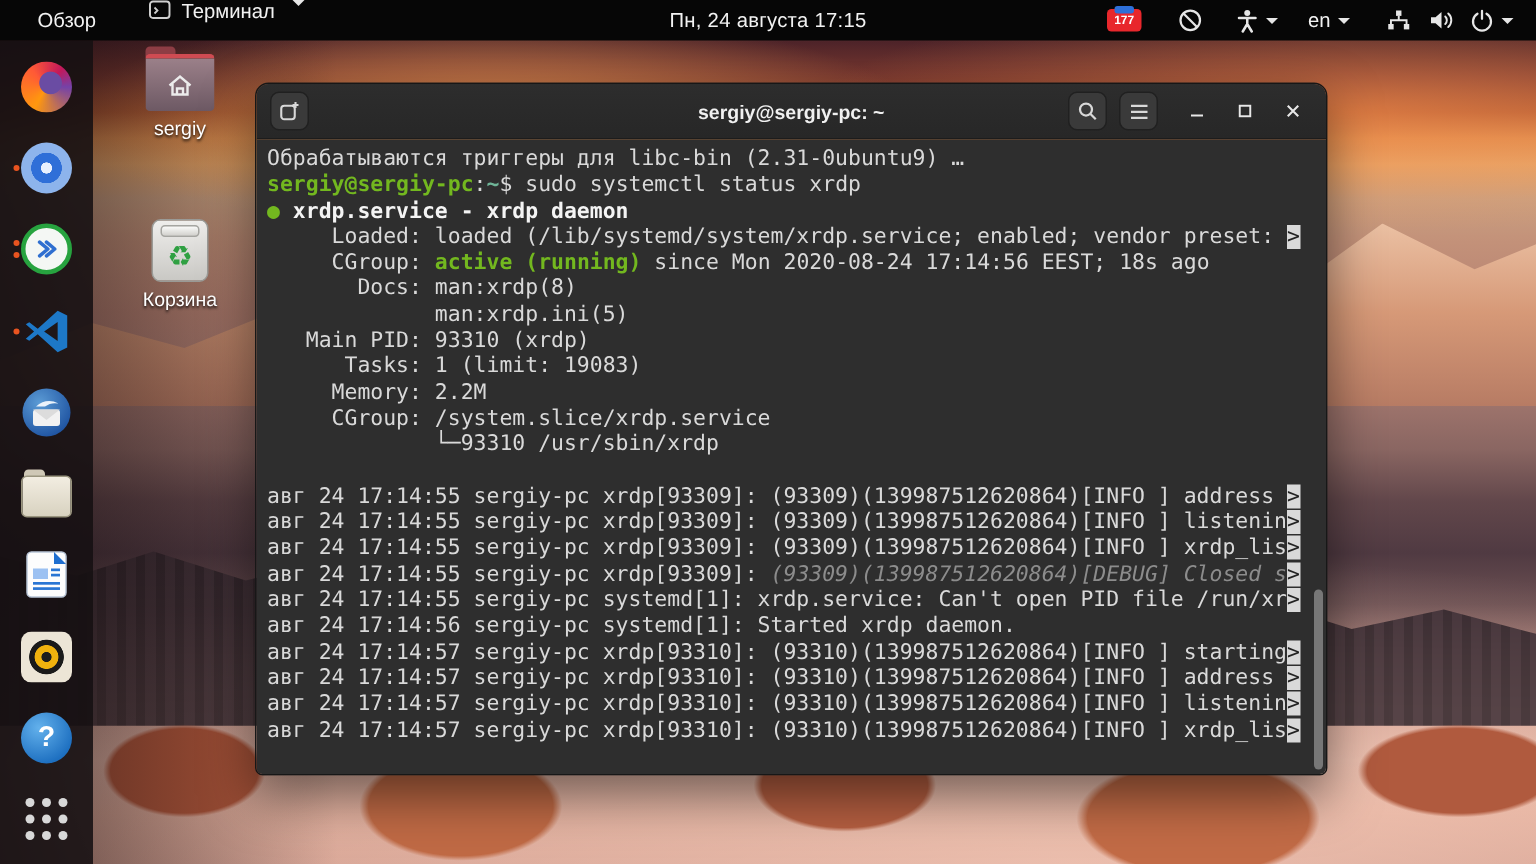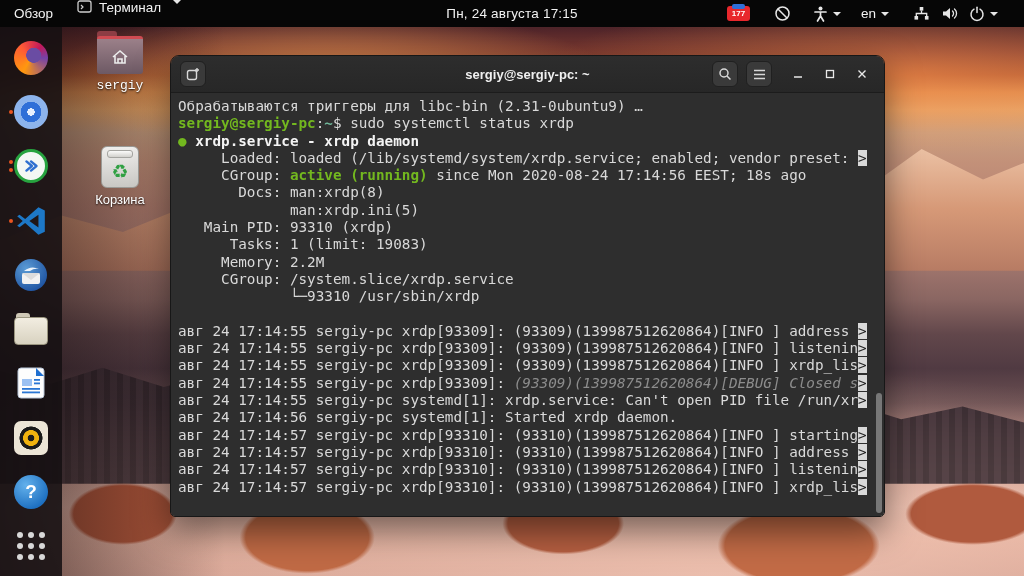--- a/index.html
+++ b/index.html
@@ -40,25 +40,25 @@
       radial-gradient(12% 44% at 78% 78%, #c26b46 0 60%, transparent 66%),
       radial-gradient(10% 34% at 95% 55%, #b05a3e 0 60%, transparent 66%);
   }
   .lshade { position:absolute; inset:0;
     background:linear-gradient(90deg, rgba(18,9,11,.6), transparent 22%); }
 
   
   .topbar { position:absolute; left:0; top:0; width:100%; height:27px; background:#060606;
     color:#f2f2f2; display:flex; align-items:center; font-size:13.5px; z-index:50; }
   .tb-left { display:flex; align-items:center; height:100%; }
-  .tb-activities { padding:0 14px; height:100%; display:flex; align-items:center; }
+  .tb-activities { padding:0 25px; height:100%; display:flex; align-items:center; }
   .tb-app { display:flex; align-items:flex-start; gap:7px; padding:0 10px; height:100%; }
   .tb-clock { position:absolute; left:50%; transform:translateX(-50%); top:0; height:27px;
     display:flex; align-items:center; letter-spacing:.2px; }
-  .tb-right { position:absolute; right:0; top:0; height:27px; display:flex; align-items:center; padding-right:26px; }
+  .tb-right { position:absolute; right:0; top:0; height:27px; display:flex; align-items:center; padding-right:15px; }
   .tray-item { display:flex; align-items:center; height:100%; }
   .caret { width:0; height:0; border-left:4px solid transparent; border-right:4px solid transparent;
     border-top:4px solid #e6e6e6; margin-left:5px; }
   .badge { width:23px; height:15px; background:#e8272c; border-radius:3px; position:relative;
     display:flex; align-items:center; justify-content:center; color:#fff; font-size:8px; font-weight:bold; }
   .badge::before { content:""; position:absolute; top:-2px; left:5px; width:13px; height:5px;
     background:#2e6fd8; border-radius:2px; }
   .tray-svg { display:block; }
 
   
@@ -133,21 +133,21 @@
 </head>
 <body>
 
 <div class="desktop">
   <div class="wallpaper"></div>
   <div class="peaks"></div>
   <div class="trees"></div>
   <div class="shrubs"></div>
   <div class="lshade"></div>
 
-  <div class="desk-icon" style="left:84px; top:36px;font-family:Liberation Mono, monospace;">
+  <div class="desk-icon" style="left:84px; top:36px;">
     <div class="home-folder">
       <div class="tab"></div>
       <div class="bodyy">
         <svg width="20" height="18" viewBox="0 0 20 18">
           <path d="M3 9 L10 3 L17 9 M5 8 V15 H15 V8 M8 15 V11 H12 V15" fill="none" stroke="#ececec" stroke-width="1.6"></path>
         </svg>
       </div>
     </div>
     <div class="lbl">sergiy</div>
   </div>

